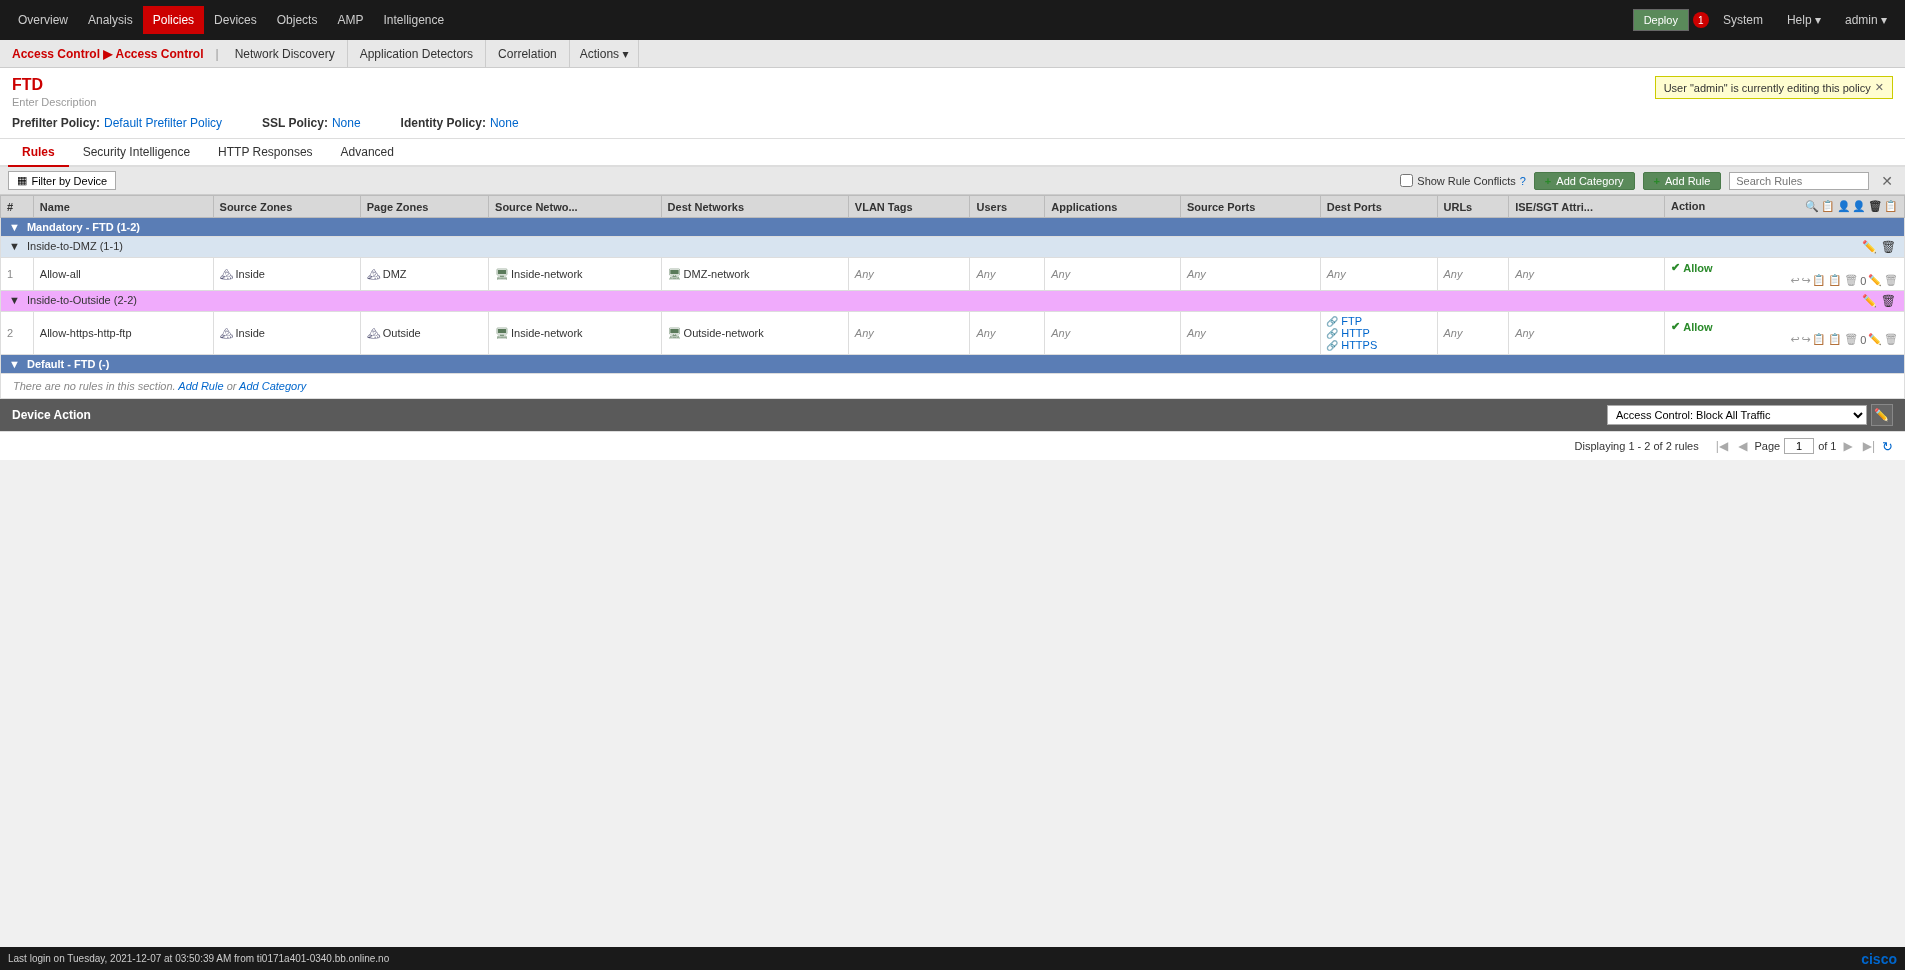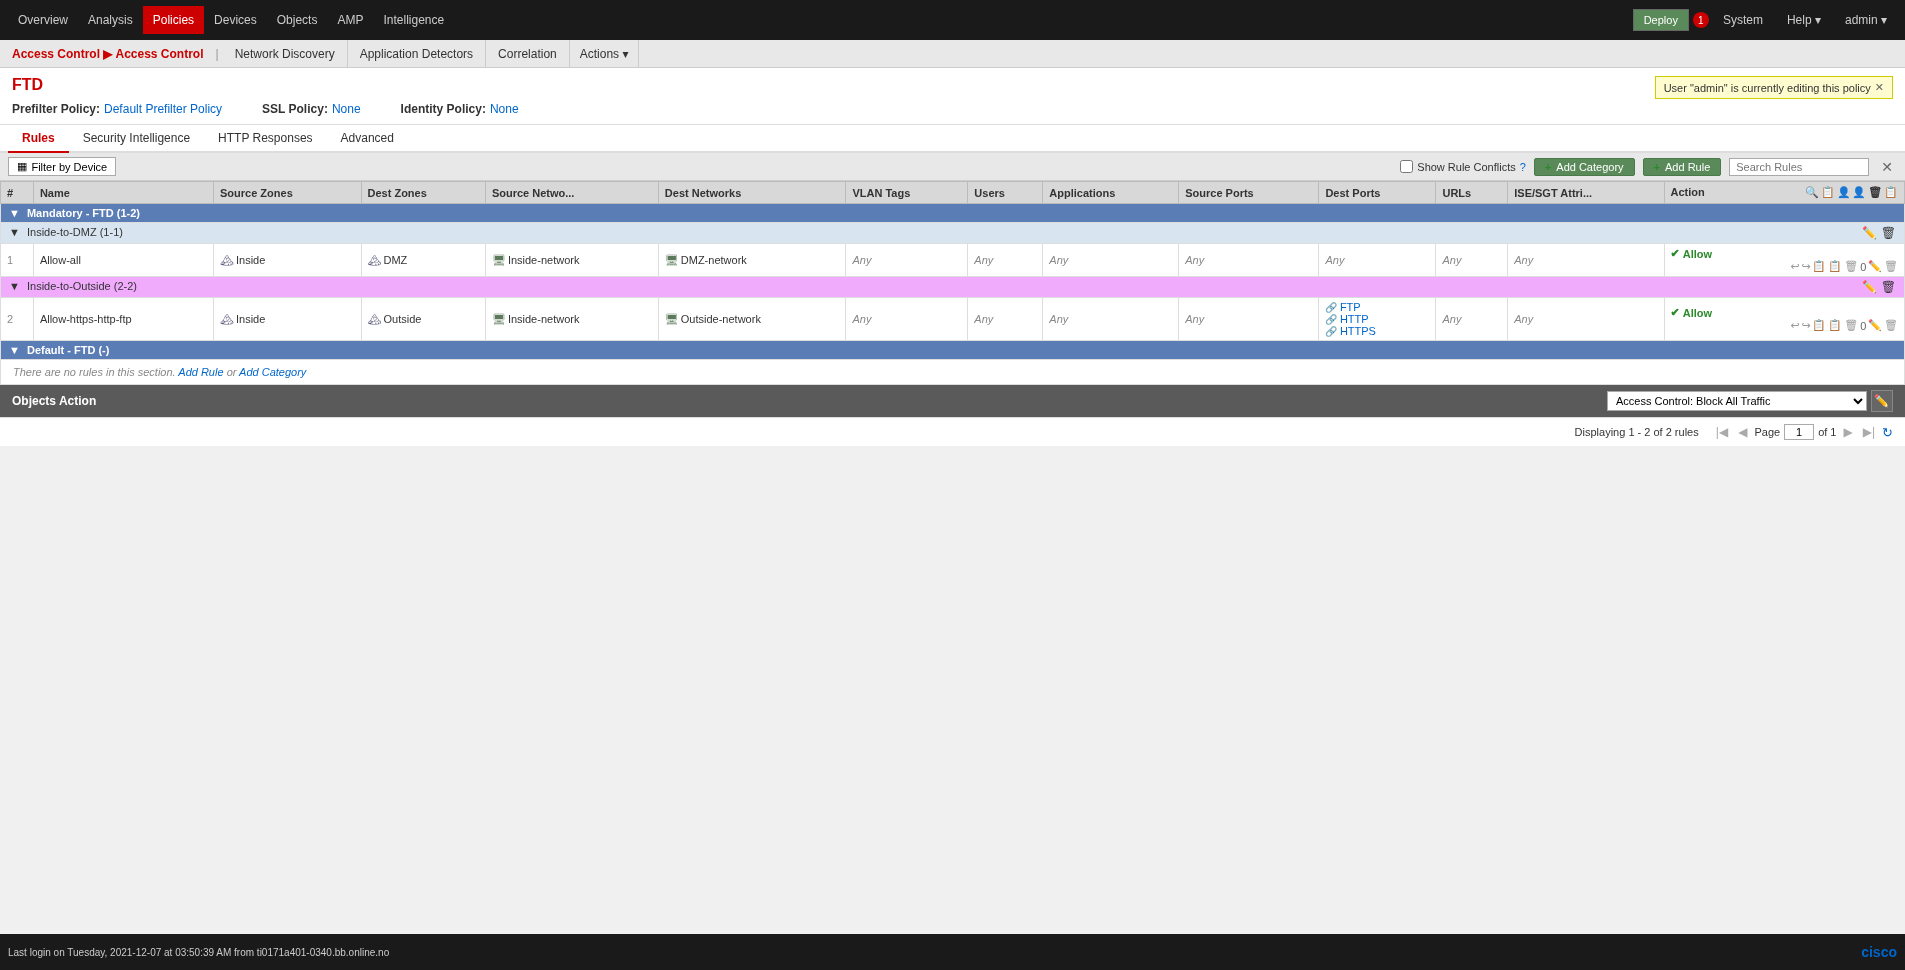--- a/index.html
+++ b/index.html
@@ -75,21 +75,21 @@
     .no-rules-row a { color: #06c; text-decoration: none; }
 
     
     .default-action-bar { background: #5a5a5a; color: #fff; display: flex; align-items: center; padding: 5px 12px; font-size: 12px; font-weight: bold; }
     .default-action-spacer { flex: 1; }
     .default-action-select-wrap { display: flex; align-items: center; gap: 4px; }
     .default-action-select { border: 1px solid #aaa; padding: 2px 4px; font-size: 11px; width: 260px; background: #fff; }
     .default-action-edit-btn { background: #666; border: 1px solid #888; color: #ccc; width: 22px; height: 22px; cursor: pointer; display: flex; align-items: center; justify-content: center; }
 
     
-    .page-footer { position: fixed; bottom: 0; left: 0; right: 0; background: #1a1a1a; color: #ccc; display: flex; align-items: center; height: 36px; padding: 0 8px; font-size: 10px; z-index: 100; }
+    .page-footer { position: fixed; bottom: 0; left: 0; right: 0; background: #1a1a1a; color: #ccc; display: flex; align-items: center; height: 23px; padding: 0 8px; font-size: 10px; z-index: 100; }
     .footer-spacer { flex: 1; }
     .cisco-logo { color: #06c; font-weight: bold; font-size: 14px; }
     .pagination-wrap { display: flex; align-items: center; gap: 4px; font-size: 11px; color: #333; padding: 6px 12px; justify-content: flex-end; }
     .page-input { width: 30px; border: 1px solid #aaa; text-align: center; padding: 1px 2px; font-size: 11px; }
     .page-btn { cursor: pointer; color: #06c; padding: 1px 3px; font-size: 12px; }
     .page-btn.disabled { color: #aaa; cursor: default; }
     .refresh-btn { cursor: pointer; color: #06c; font-size: 13px; }
 
     .main-content { padding-bottom: 60px; }
 
@@ -122,20 +122,21 @@
     <span class="breadcrumb">Access Control ▶ Access Control</span>
     <span style="color:#999; margin: 0 4px;">|</span>
     <div class="sub-nav-tab">Network Discovery</div>
     <div class="sub-nav-tab">Application Detectors</div>
     <div class="sub-nav-tab">Correlation</div>
     <div class="actions-btn sub-nav-tab">Actions ▾</div>
   </div>
 
   <div class="policy-header">
     <div class="policy-title">FTD</div>
+    <div class="policy-desc">Enter Description</div>
     <div class="policy-info-row">
       <div class="policy-info-item">
         <span class="policy-info-label">Prefilter Policy:</span>
         <a class="policy-info-link">Default Prefilter Policy</a>
       </div>
       <div class="policy-info-item">
         <span class="policy-info-label">SSL Policy:</span>
         <a class="policy-info-link">None</a>
       </div>
       <div class="policy-info-item">
@@ -180,21 +181,21 @@
     <span class="search-close">✕</span>
   </div>
 
   <div class="rules-table-wrap">
     <table class="rules-table">
       <thead>
         <tr>
           <th>#</th>
           <th>Name</th>
           <th>Source Zones</th>
-          <th>Dest Zones</th>
+          <th>Page Zones</th>
           <th>Source Netwo...</th>
           <th>Dest Networks</th>
           <th>VLAN Tags</th>
           <th>Users</th>
           <th>Applications</th>
           <th>Source Ports</th>
           <th>Dest Ports</th>
           <th>URLs</th>
           <th>ISE/SGT Attri...</th>
           <th style="min-width:120px;">
@@ -347,21 +348,21 @@
             <span> or </span>
             <a>Add Category</a>
             </em>
           </td>
         </tr>
       </tbody>
     </table>
   </div>
 
   <div class="default-action-bar">
-    <span>Objects Action</span>
+    <span>Device Action</span>
     <div class="default-action-spacer"></div>
     <div class="default-action-select-wrap">
       <select class="default-action-select">
         <option>Access Control: Block All Traffic</option>
         <option>Access Control: Trust All Traffic</option>
         <option>Access Control: Allow All Traffic</option>
         <option>Intrusion Prevention: Balanced Security and Connectivity</option>
       </select>
       <div class="default-action-edit-btn">✏️</div>
     </div>

